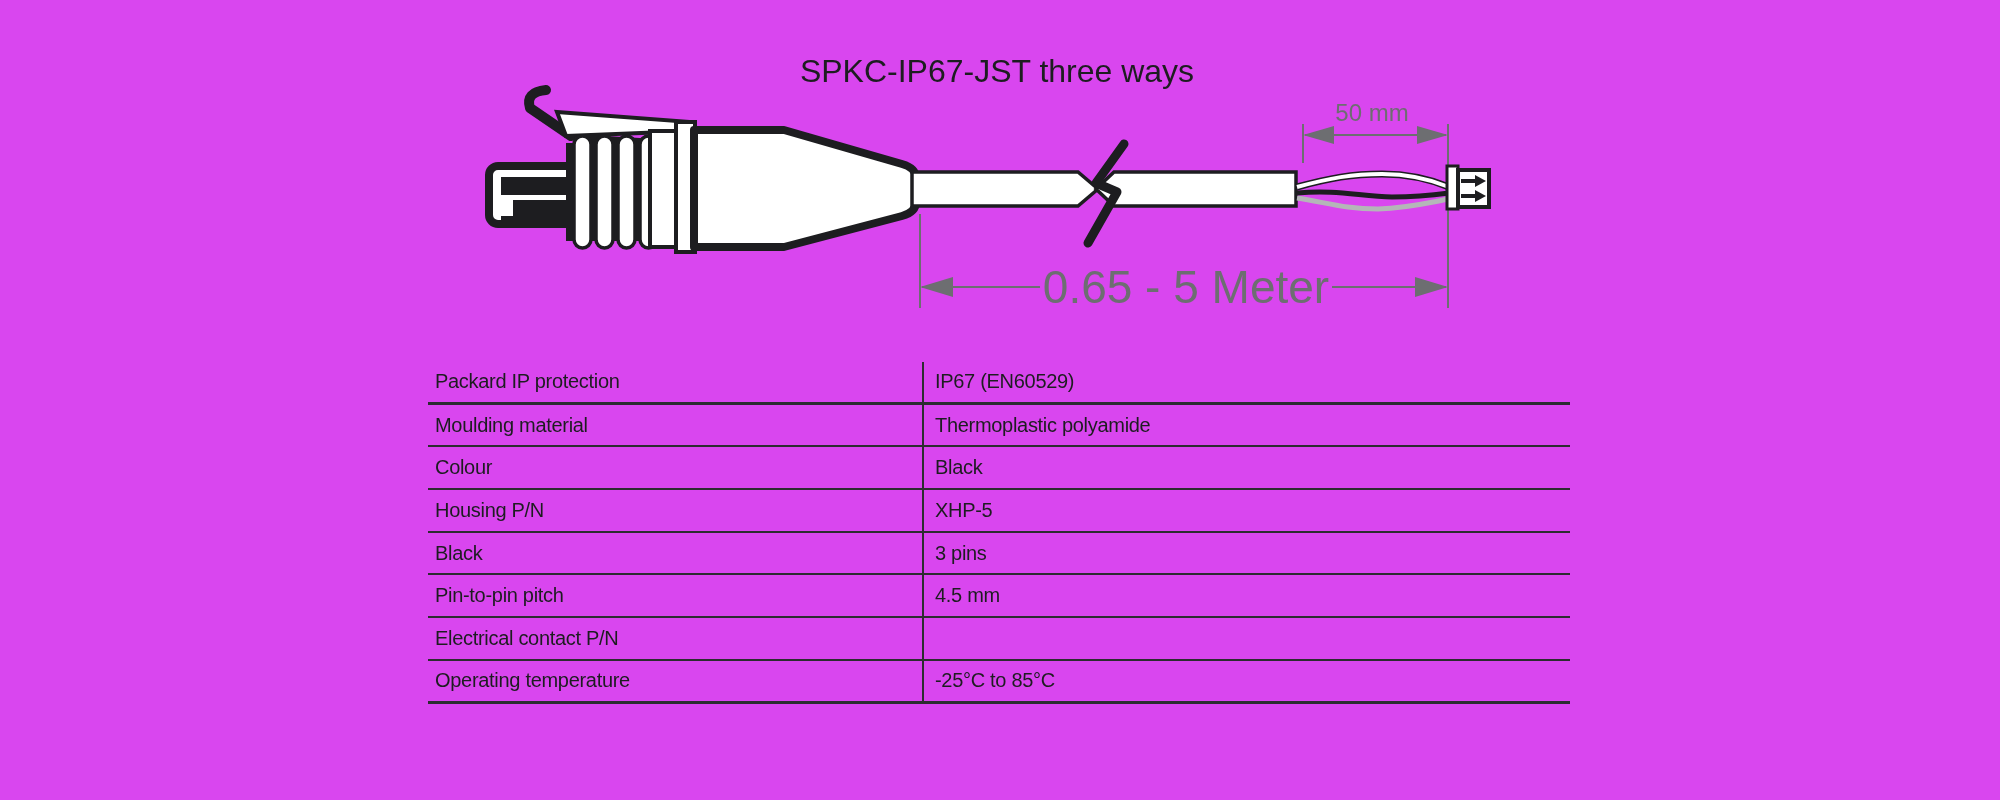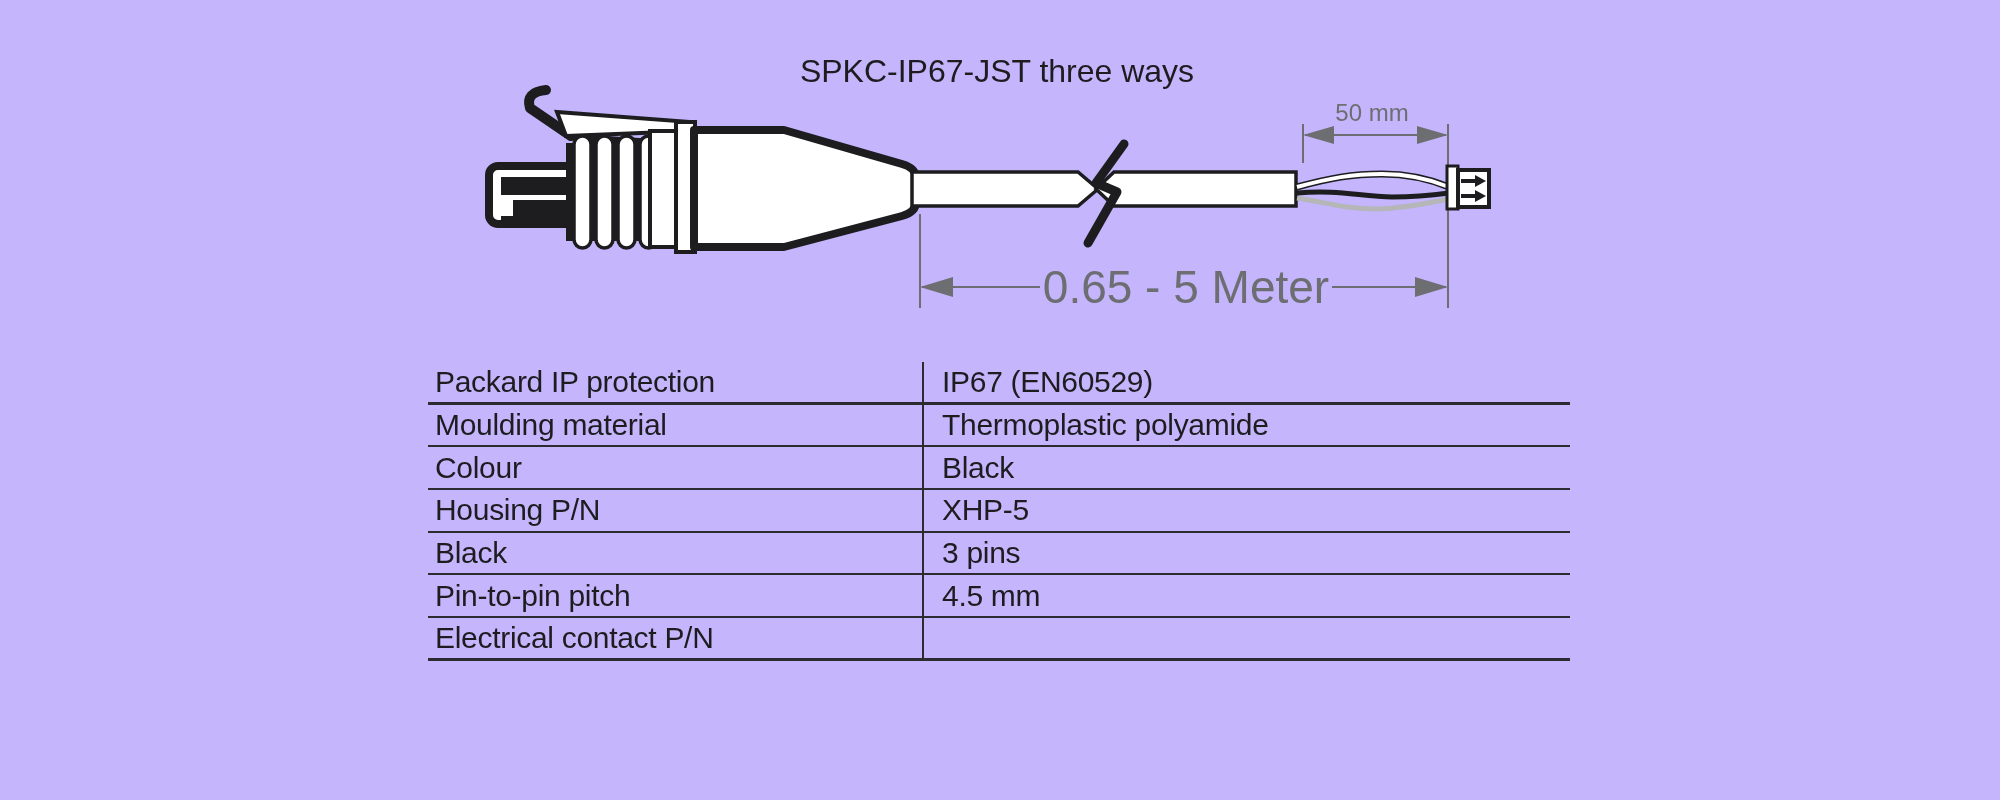--- a/index.html
+++ b/index.html
@@ -1,19 +1,19 @@
 <!DOCTYPE html>
 <html><head>
 <meta charset="utf-8">
 <style>
   html,body{margin:0;padding:0;background:#fff;}
   .canvas{
     position:relative;
     width:2000px;height:800px;
-    background:#c4b5fd;
+    background:#d946ef;
     font-family:"Liberation Sans", sans-serif;
     overflow:hidden;
   }
   .drawing-svg{position:absolute;left:0;top:0;}
   .svg-title{
     font-family:"Liberation Sans", sans-serif;
     font-size:32px;
     fill:#1d1d20;
   }
   .svg-dim-label{
@@ -32,34 +32,34 @@
     display:flex;
     height:42.7px;
     box-sizing:border-box;
     border-bottom:2px solid #2c2c30;
   }
   .spec-row:first-child{border-bottom-width:3px;}
   .spec-row:last-child{border-bottom-width:3px;}
   .spec-cell{
     display:flex;
     align-items:center;
-    font-size:30px;
+    font-size:20px;
     letter-spacing:-0.3px;
     white-space:nowrap;
     overflow:hidden;
     box-sizing:border-box;
   }
   .spec-cell.label{
     width:496px;
     padding-left:7px;
     border-right:2px solid #2c2c30;
   }
   .spec-cell.value{
     flex:1;
-    padding-left:18px;
+    padding-left:11px;
   }
 </style>
 </head>
 <body>
 
 <div class="canvas">
 
   <svg class="drawing-svg" width="2000" height="800" viewBox="0 0 2000 800">
 
     <g stroke="#6d6e71" stroke-width="2" fill="none">
@@ -154,15 +154,19 @@
       <div class="spec-cell label">Black</div>
       <div class="spec-cell value">3 pins</div>
     </div>
     <div class="spec-row">
       <div class="spec-cell label">Pin-to-pin pitch</div>
       <div class="spec-cell value">4.5 mm</div>
     </div>
     <div class="spec-row">
       <div class="spec-cell label">Electrical contact P/N</div>
     </div>
+    <div class="spec-row">
+      <div class="spec-cell label">Operating temperature</div>
+      <div class="spec-cell value">-25°C to 85°C</div>
+    </div>
   </div>
 
 </div>
 
 </body></html>

